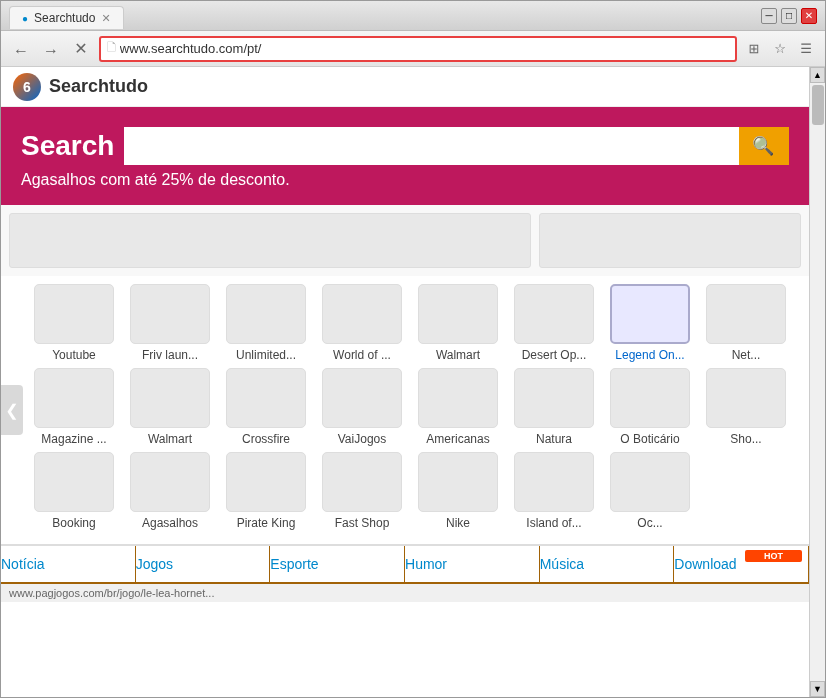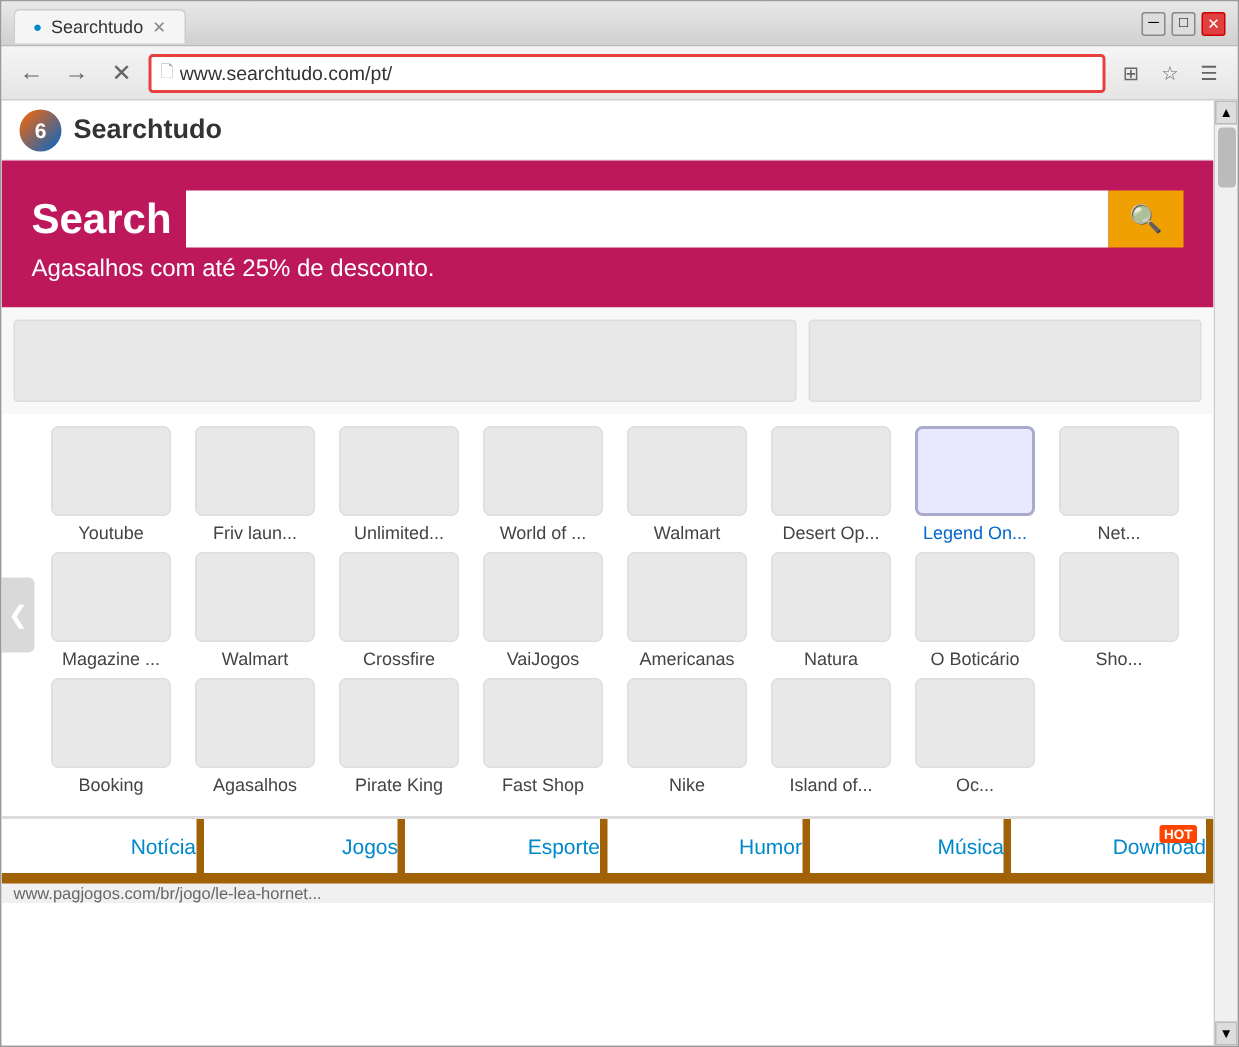--- a/index.html
+++ b/index.html
@@ -54,26 +54,26 @@
 
     .grid-row { display: flex; gap: 6px; margin-bottom: 6px; padding-left: 20px; }
     .grid-item { display: flex; flex-direction: column; align-items: center; width: 90px; cursor: pointer; }
     .grid-thumb { width: 80px; height: 60px; background: #e8e8e8; border-radius: 5px; border: 1px solid #ddd; margin-bottom: 4px; }
     .grid-thumb.highlighted { background: #e8e8ff; border: 2px solid #aac; }
     .grid-label { font-size: 12px; color: #444; text-align: center; }
     .grid-label.blue { color: #0066cc; }
 
     
     .bottom-tabs { height: 38px; background: white; border-top: 2px solid #ddd; display: flex; align-items: stretch; }
-    .bottom-tab { flex: 1; display: flex; align-items: center; justify-content: flex-end; font-size: 14px; color: #0088cc; cursor: pointer; border-right: 5px solid #a16207; font-weight: 500; }
+    .bottom-tab { flex: 1; display: flex; align-items: center; justify-content: flex-start; font-size: 14px; color: #0088cc; cursor: pointer; border-right: 1px solid #a16207; font-weight: 500; }
     .bottom-tab-download { position: relative; }
-    .hot-badge { position: absolute; top: 4px; right: 6px; background: #ff4400; color: white; font-size: 9px; padding: 1px 3px; border-radius: 2px; font-weight: bold; }
-
-    
-    .status-bar { height: 20px; background: #f0f0f0; border-top: 7px solid #a16207; display: flex; align-items: center; padding: 0 8px; }
+    .hot-badge { position: absolute; top: 4px; right: 6px; background: #ff4400; color: white; font-size: 9px; padding: 1px 19px; border-radius: 2px; font-weight: bold; }
+
+    
+    .status-bar { height: 20px; background: #f0f0f0; border-top: 2px solid #a16207; display: flex; align-items: center; padding: 0 8px; }
     .status-text { font-size: 11px; color: #666; }
   </style>
 </head>
 <body>
 
 <div class="window">
 
   <div class="title-bar">
     <div class="tab">
       <span style="color:#0088cc; font-size:10px;">●</span>

